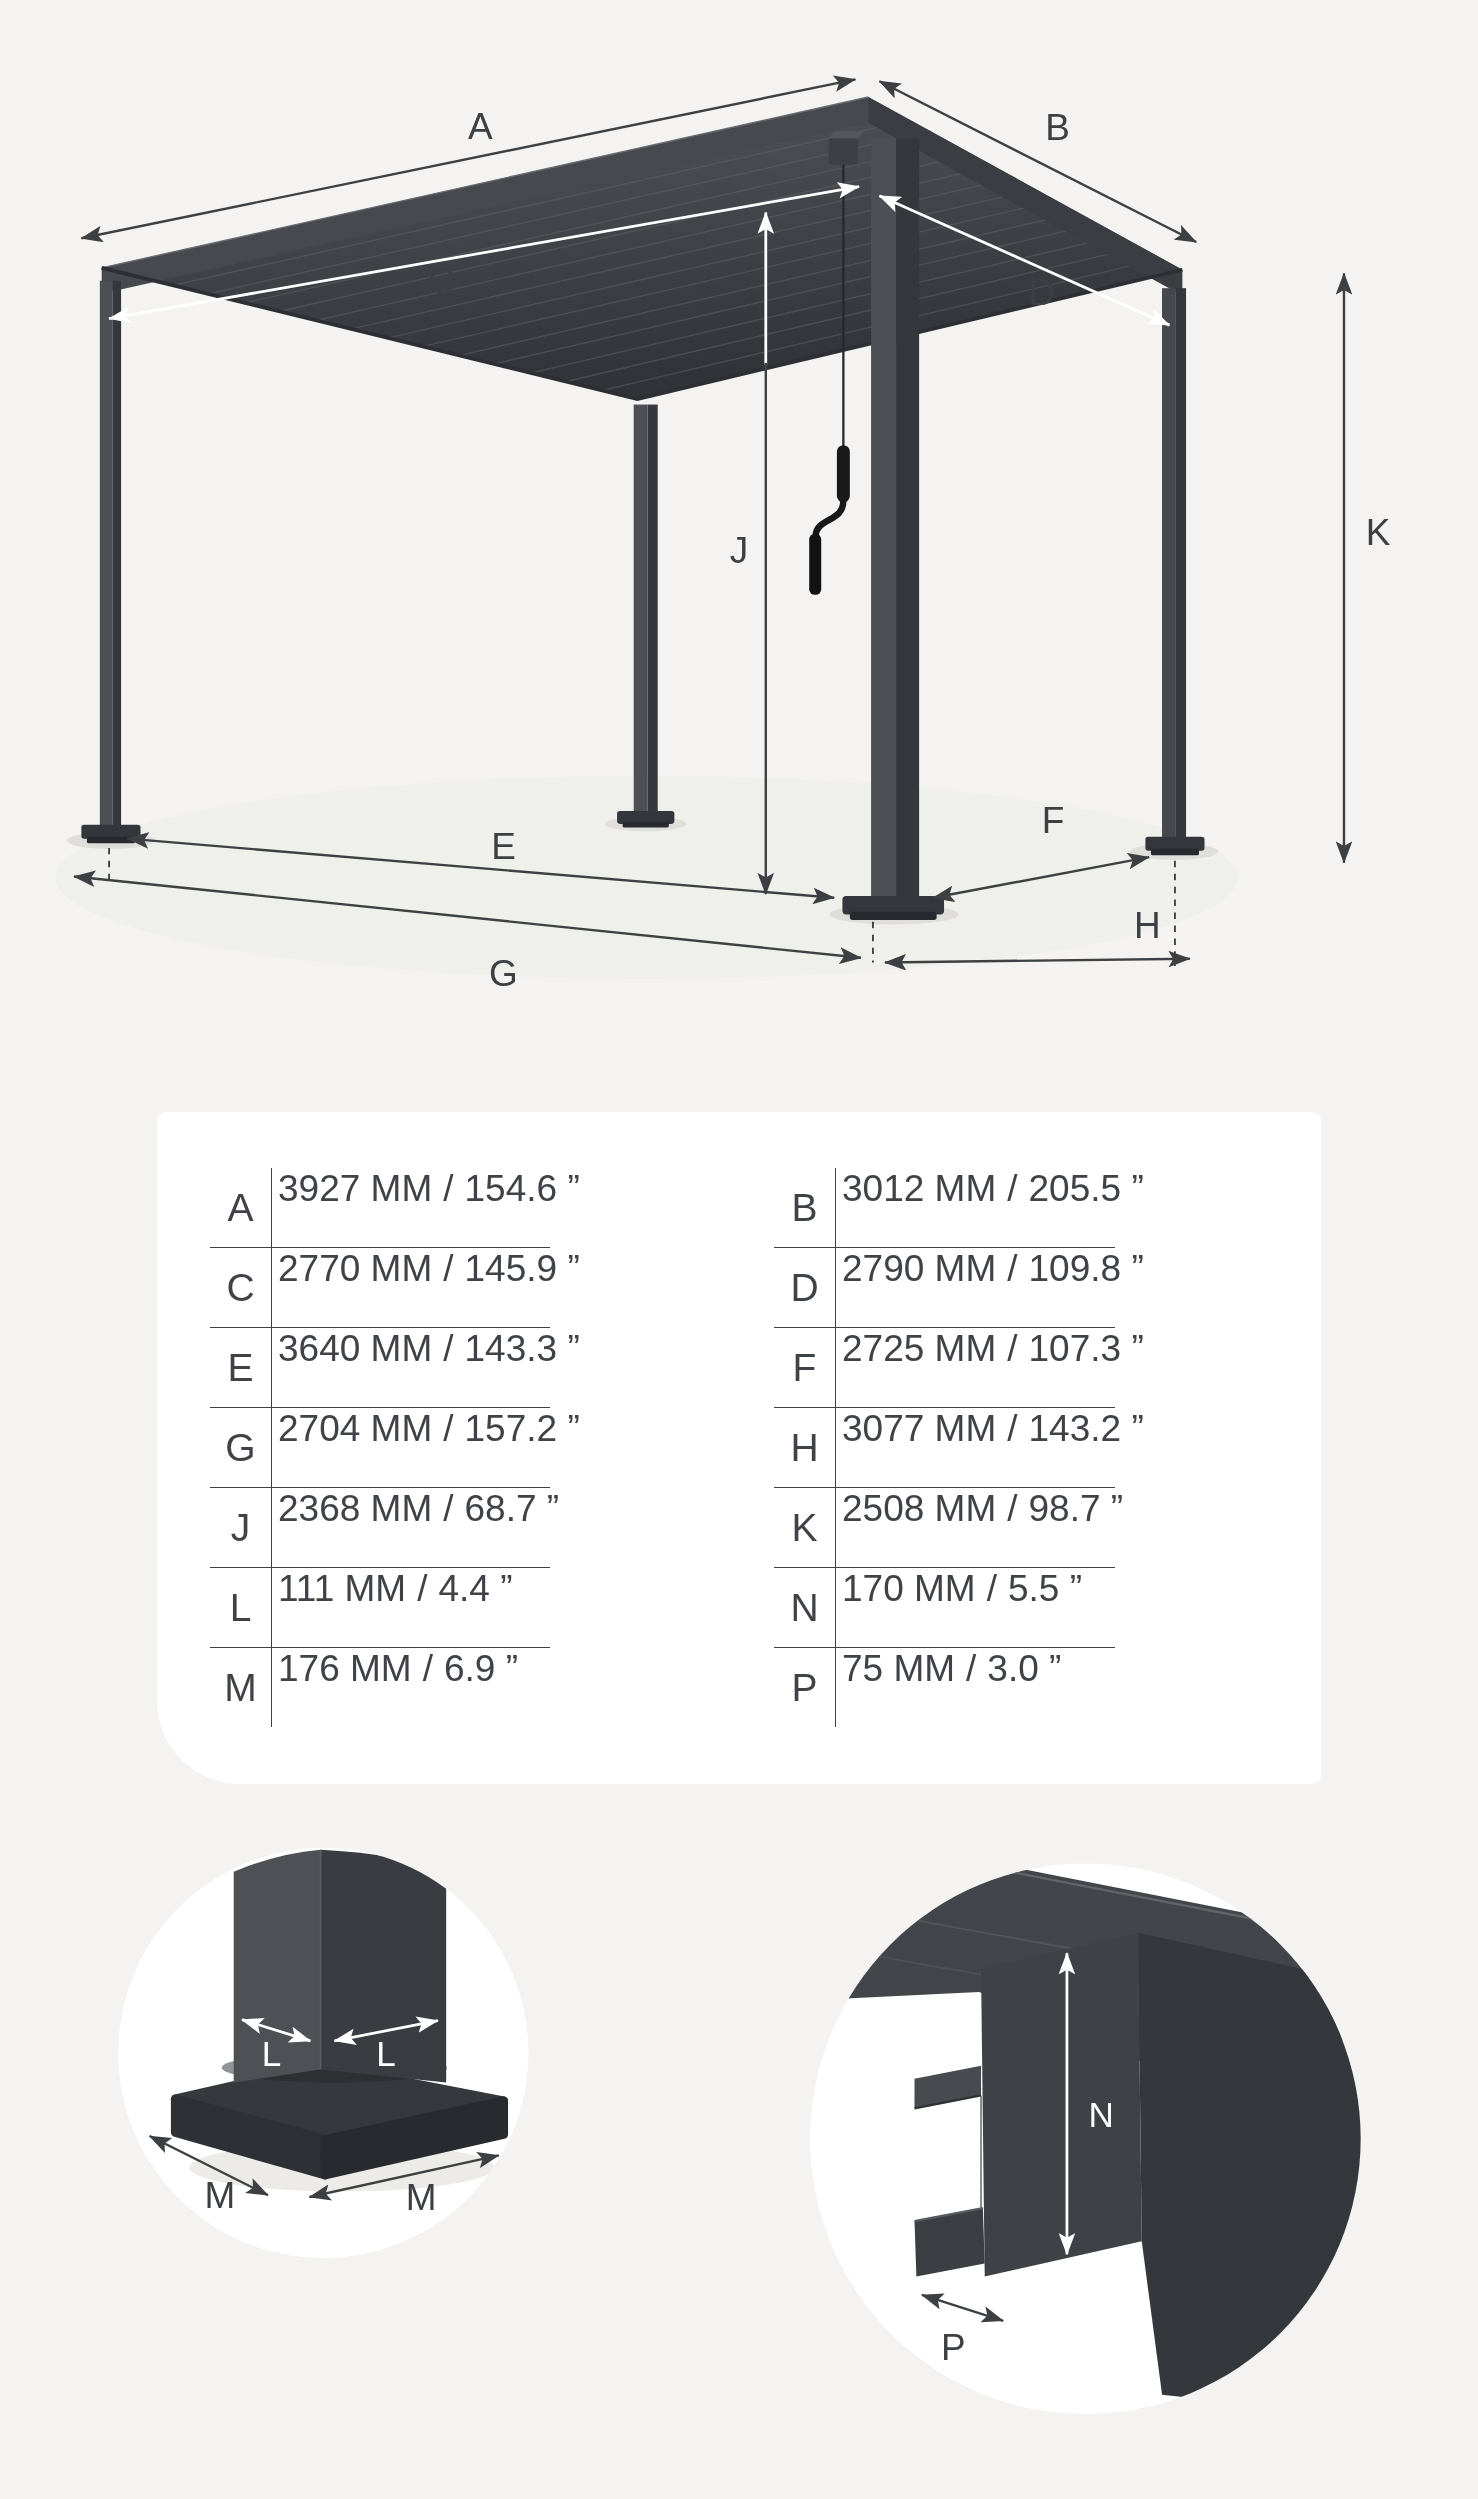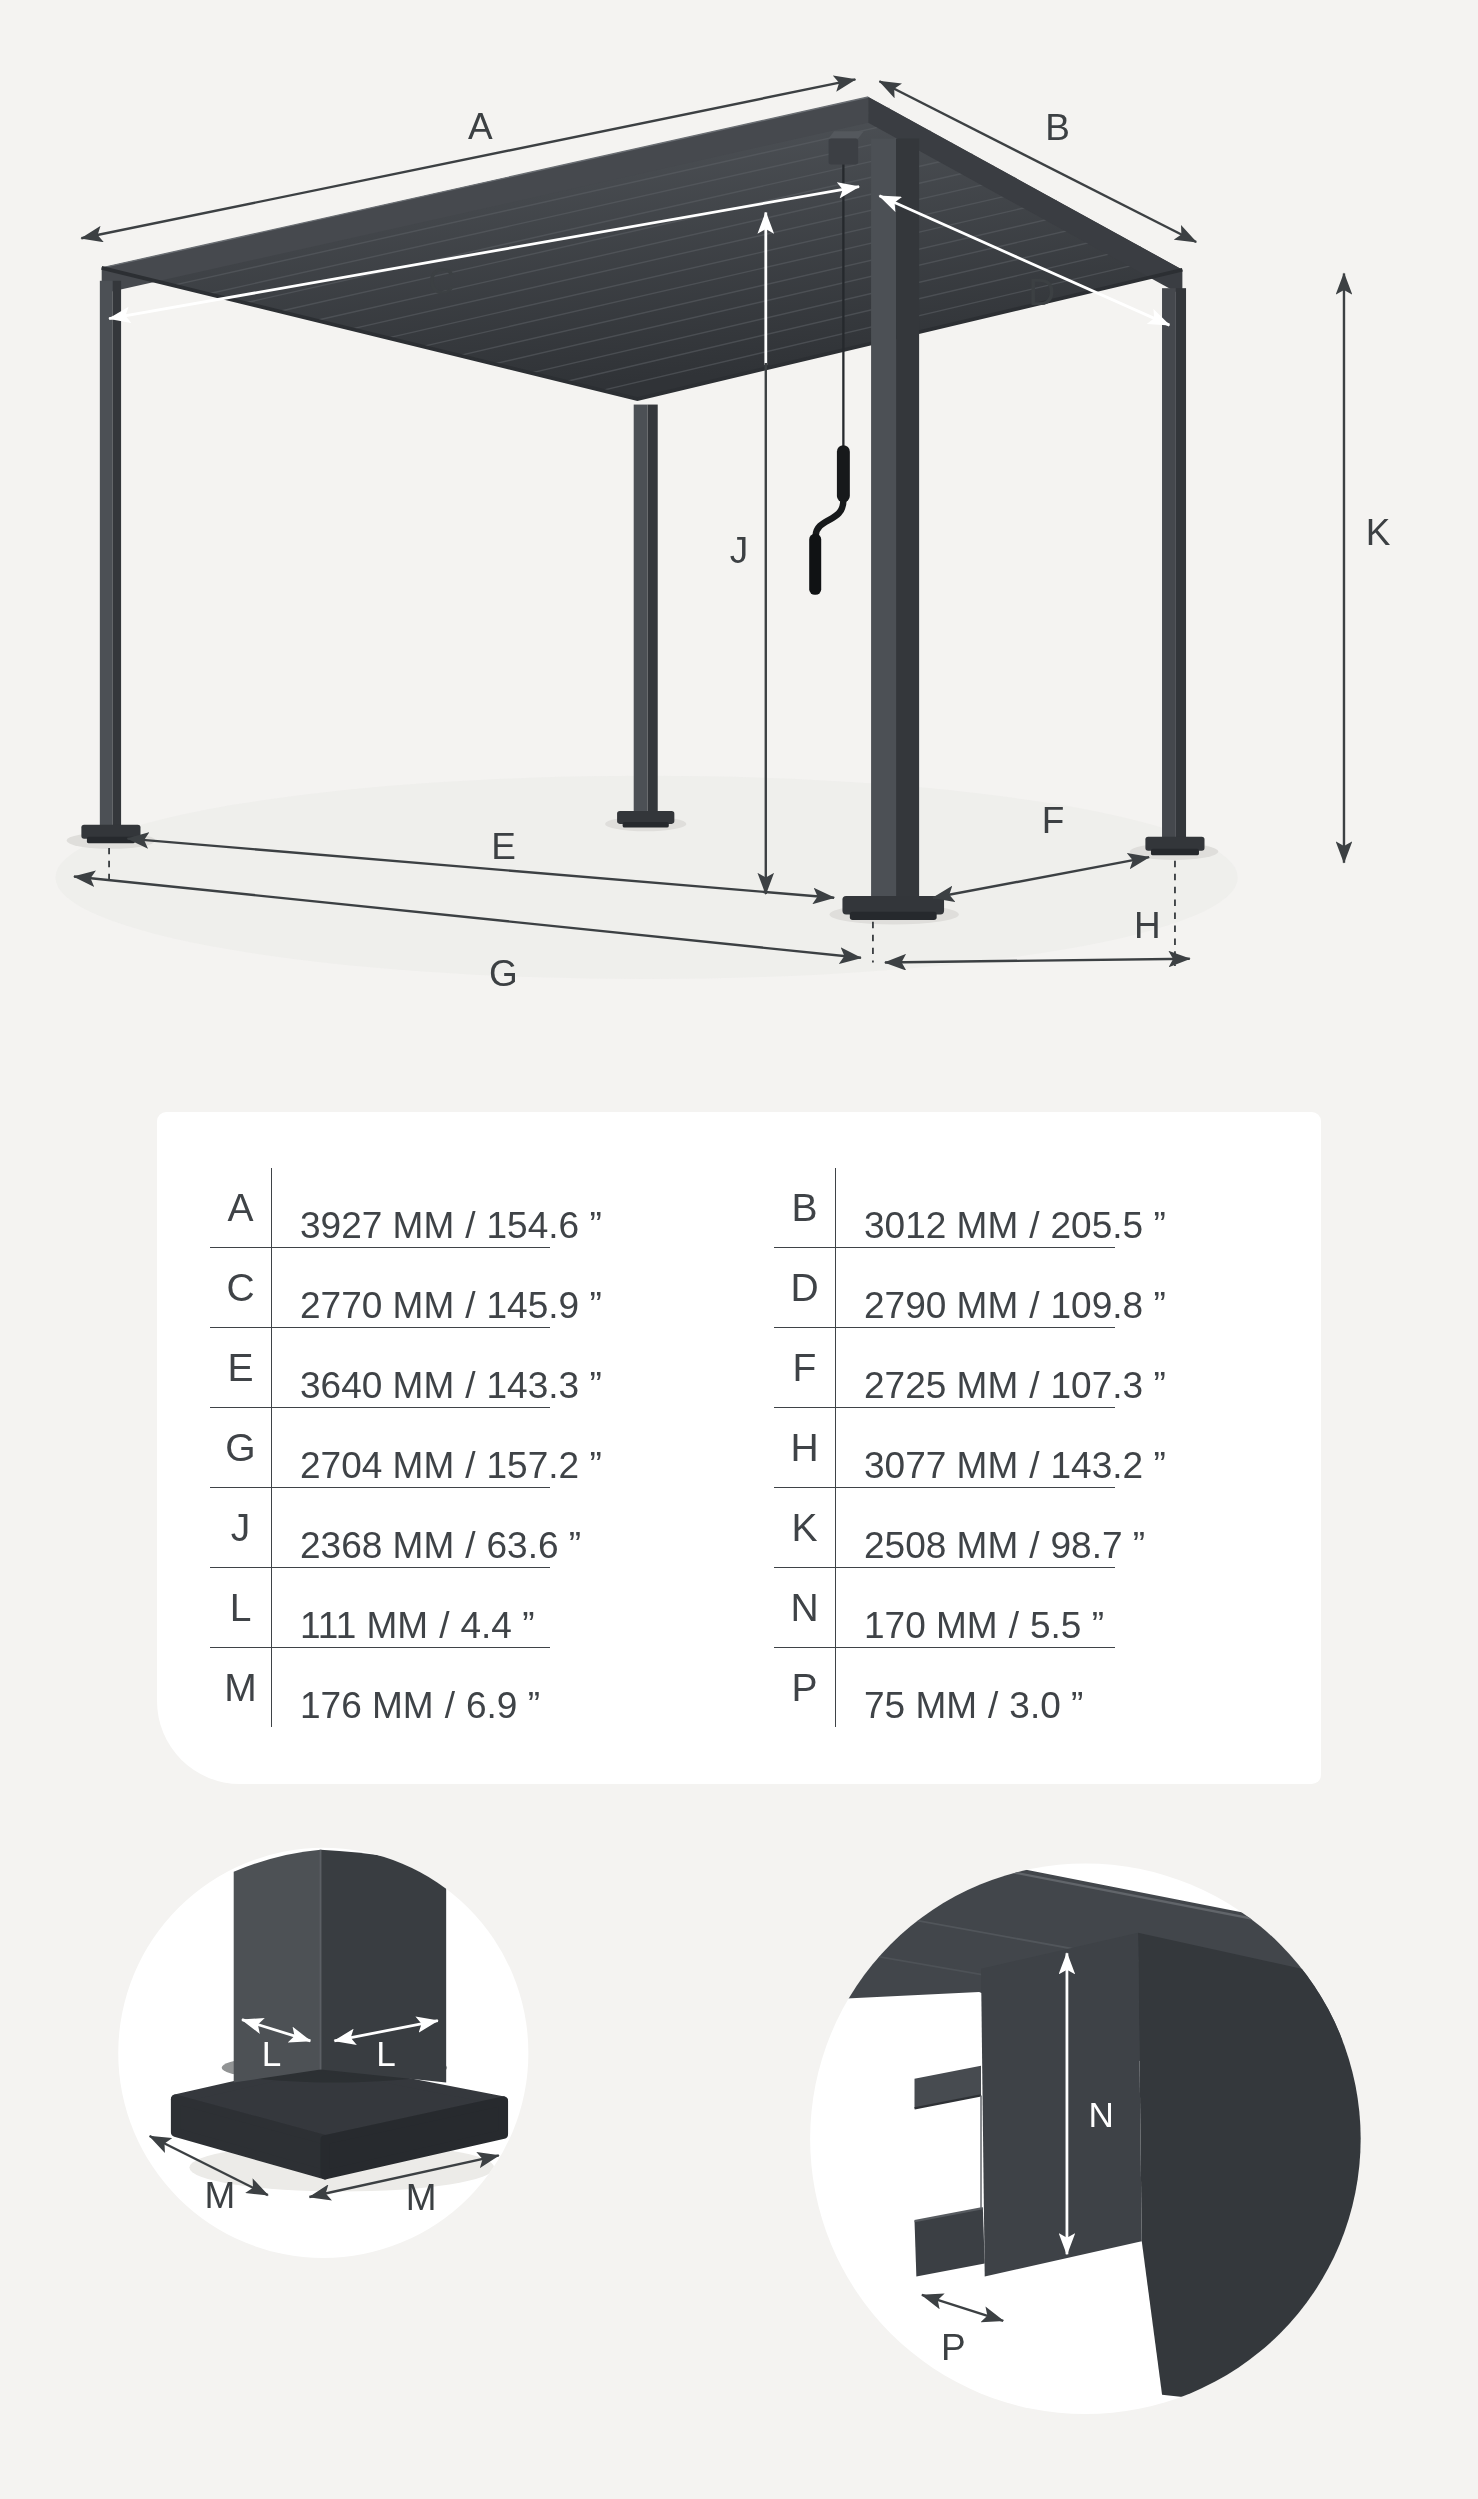--- a/index.html
+++ b/index.html
@@ -31,22 +31,22 @@
     height:79px;display:flex;align-items:center;
     border-bottom:1.8px solid #3f4347;
   }
   .row:last-child{border-bottom:none;}
   .cell-label{
     width:61px;flex:0 0 61px;text-align:center;
     font-size:39px;color:#3f4347;
   }
   .cell-value{
     border-left:1.8px solid #3f4347;
-    height:100%;display:flex;align-items:flex-end;
-    padding-left:28px;flex:1;
+    height:100%;display:flex;align-items:flex-start;
+    padding-left:6px;flex:1;
     font-size:37px;color:#3f4347;white-space:nowrap;
   }
   .sep{margin:0 11px;}
   .details{position:absolute;top:1761px;left:0;}
 </style>
 </head>
 <body>
 
 <div class="page">
 
@@ -200,21 +200,21 @@
             <span>2704 MM</span>
             <span class="sep">/</span>
             <span>157.2 ”</span>
           </div>
       </div>
       <div class="row">
         <div class="cell-label">J</div>
         <div class="cell-value">
             <span>2368 MM</span>
             <span class="sep">/</span>
-            <span>63.6 ”</span>
+            <span>68.7 ”</span>
           </div>
       </div>
       <div class="row">
         <div class="cell-label">L</div>
         <div class="cell-value">
             <span>111 MM</span>
             <span class="sep">/</span>
             <span>4.4 ”</span>
           </div>
       </div>

